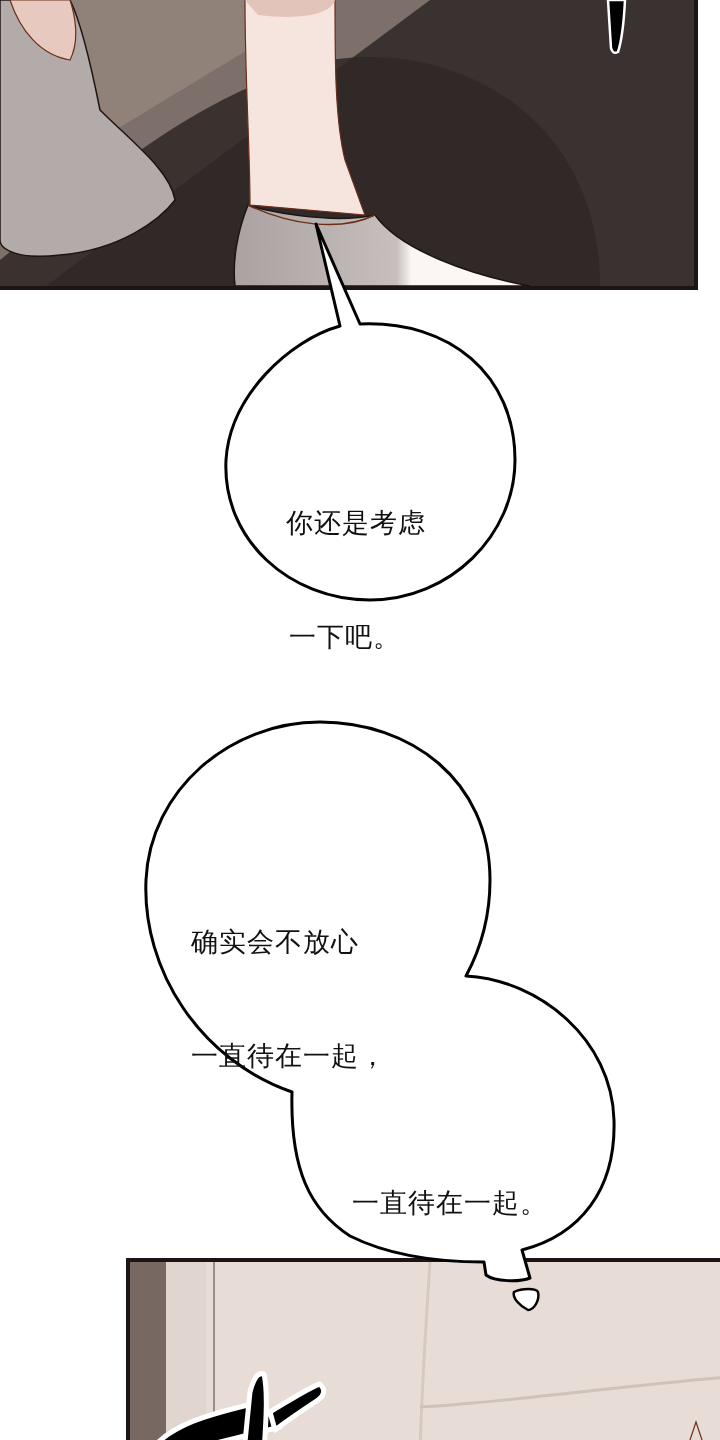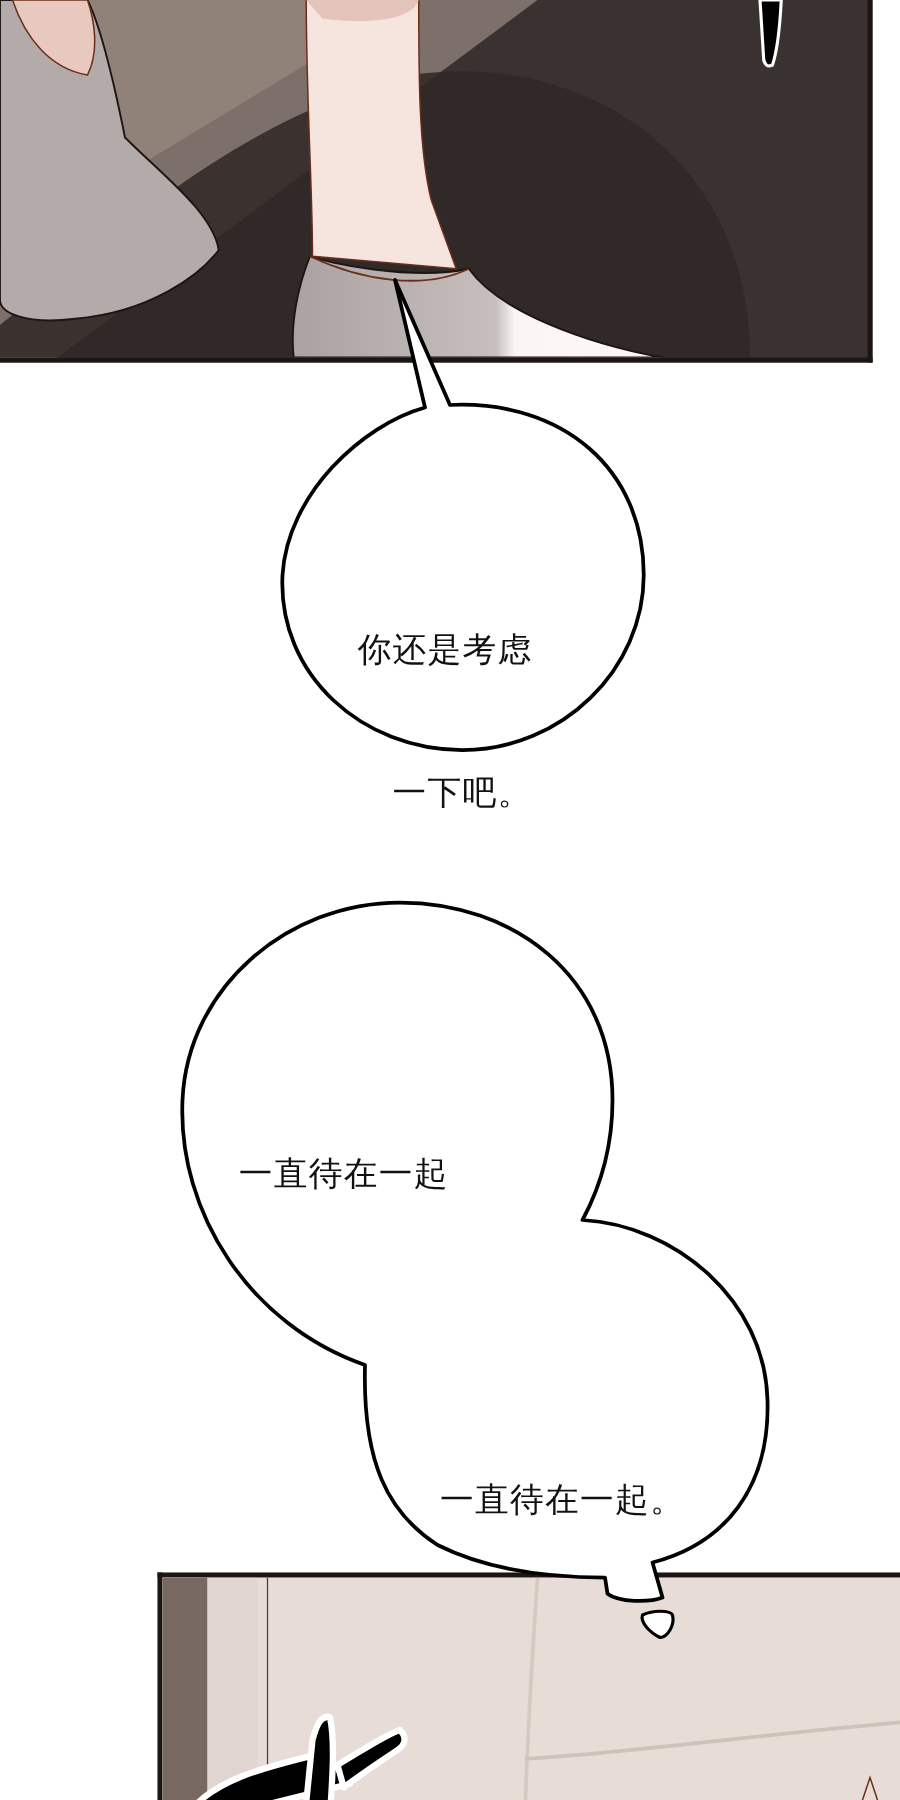--- a/index.html
+++ b/index.html
@@ -1,21 +1,21 @@
 <!DOCTYPE html>
 <html><head>
   <meta charset="utf-8">
   <style>
     html, body { margin: 0; padding: 0; background: #ffffff; }
     body { width: 720px; height: 1440px; position: relative; overflow: hidden; font-family: "DejaVu Sans", sans-serif; }
     .panel { position: absolute; overflow: hidden; }
     .panel-top { left: 0; top: 0; width: 694px; height: 286px; border-right: 4px solid #1c1513; border-bottom: 4px solid #1c1513; background: #3d3533; }
     .panel-bottom { left: 126px; top: 1258px; width: 600px; height: 190px; border-left: 4px solid #1c1513; border-top: 4px solid #1c1513; background: #e6dbd4; }
     svg.art { position: absolute; left: 0; top: 0; }
-    .bubble-text { position: absolute; color: #111; font-size: 27px; line-height: 38px; white-space: pre; letter-spacing: 1px; font-family: Liberation Mono, monospace; }
+    .bubble-text { position: absolute; color: #111; font-size: 27px; line-height: 38px; white-space: pre; letter-spacing: 1px; }
     .overlay { position: absolute; left: 0; top: 0; width: 720px; height: 1440px; pointer-events: none; }
   </style>
 </head>
 <body>
 
 <div class="panel panel-top">
   <svg class="art" width="694" height="286" viewBox="0 0 694 286">
     <defs>
       <radialGradient id="floorGrad" cx="0.2" cy="0.1" r="0.9">
         <stop offset="0" stop-color="#8d7f78"></stop>
@@ -77,22 +77,23 @@
   <g>
     <path d="M292,1092 C200,1060 142,970 146,880 C150,790 230,722 320,722 C410,722 490,780 490,880 C490,920 480,950 466,976
              C540,980 612,1040 614,1120 C616,1190 580,1235 522,1250 L530,1278 C520,1282 495,1282 486,1275 L484,1262
              C440,1262 390,1256 350,1236 C310,1210 290,1170 292,1092 Z" fill="#fff" stroke="#000" stroke-width="3" stroke-linejoin="round"></path>
     <path d="M514,1292 C522,1288 536,1288 538,1292 C540,1300 534,1310 528,1310 C520,1306 512,1298 514,1292 Z" fill="#fff" stroke="#000" stroke-width="2.5"></path>
   </g>
 </svg>
 
 <div class="bubble-text" style="left:286px; top:428px;">
   <div>你还是考虑</div>
-  <div style="padding-left:3px;text-align:right;">一下吧。</div>
+  <div style="padding-left:3px;">一下吧。</div>
 </div>
 
 <div class="bubble-text" style="left:191px; top:847px;">
-  <div>一直待在一起</div>
+  <div>确实会不放心</div>
+  <div>一直待在一起，</div>
 </div>
 
 <div class="bubble-text" style="left:352px; top:1108px;">
   <div>一直待在一起。</div>
 </div>
 
 </body></html>

